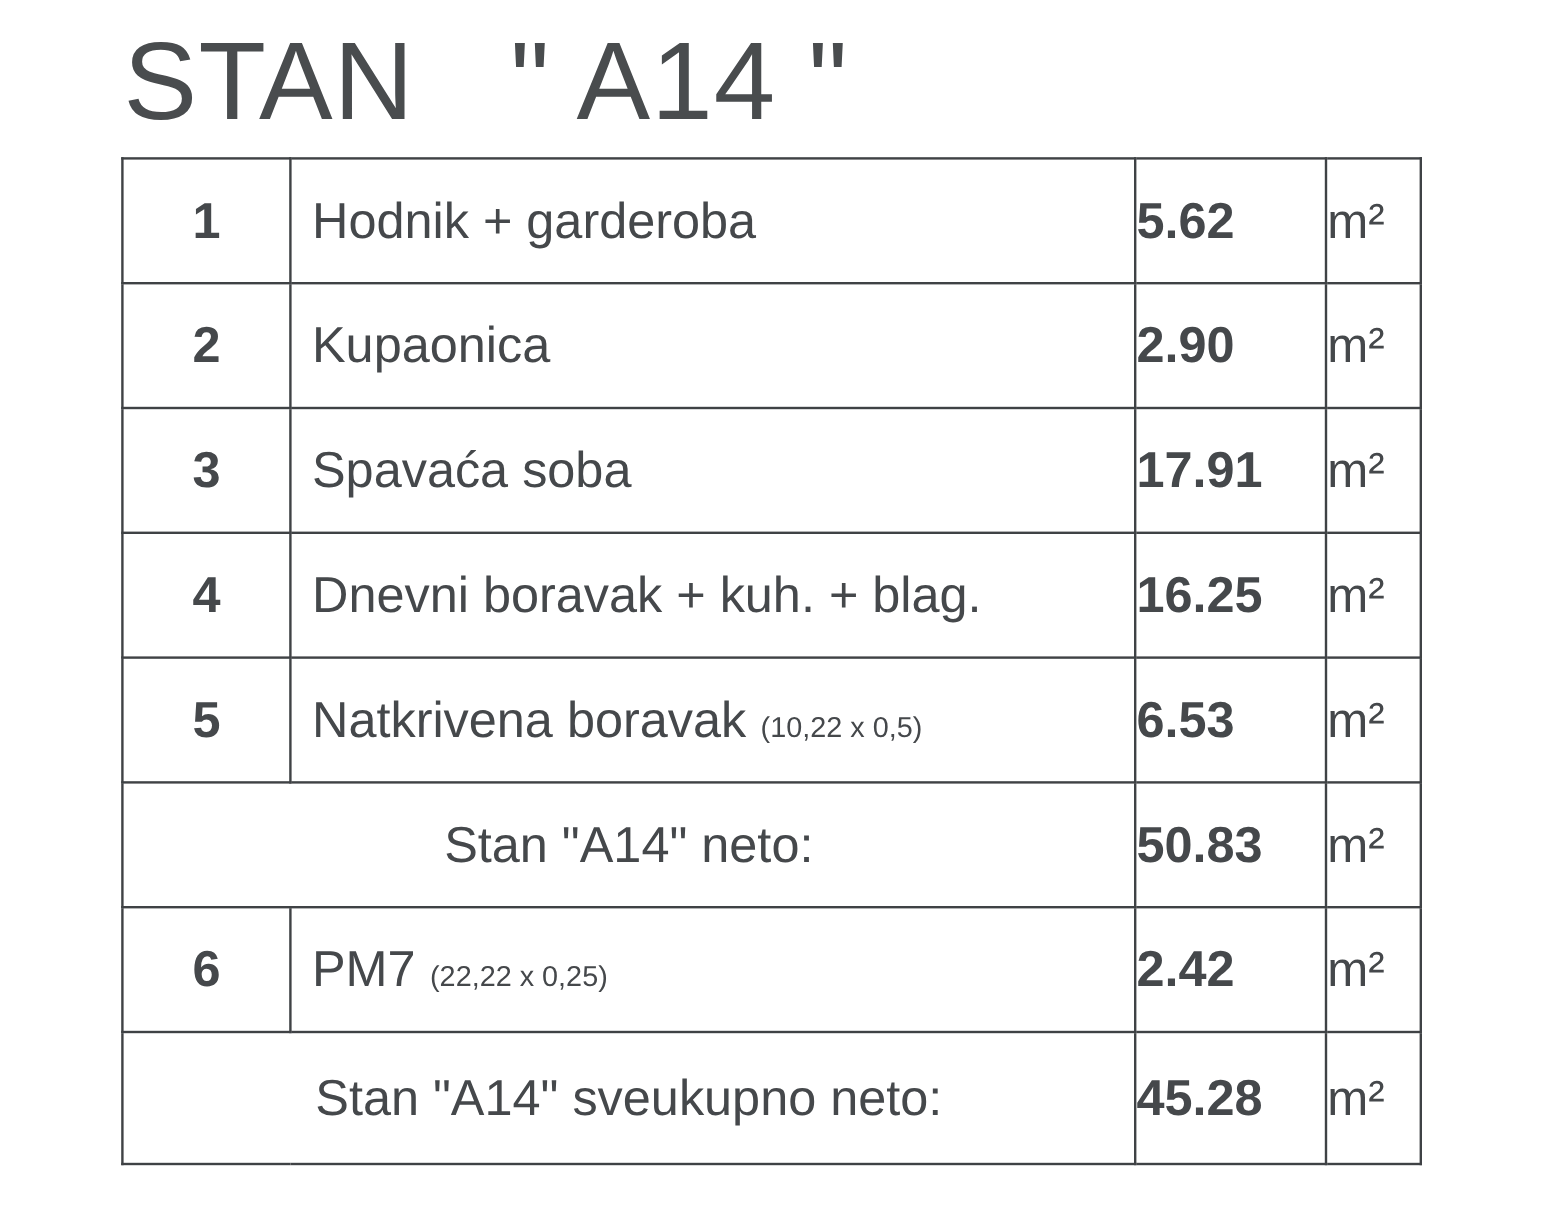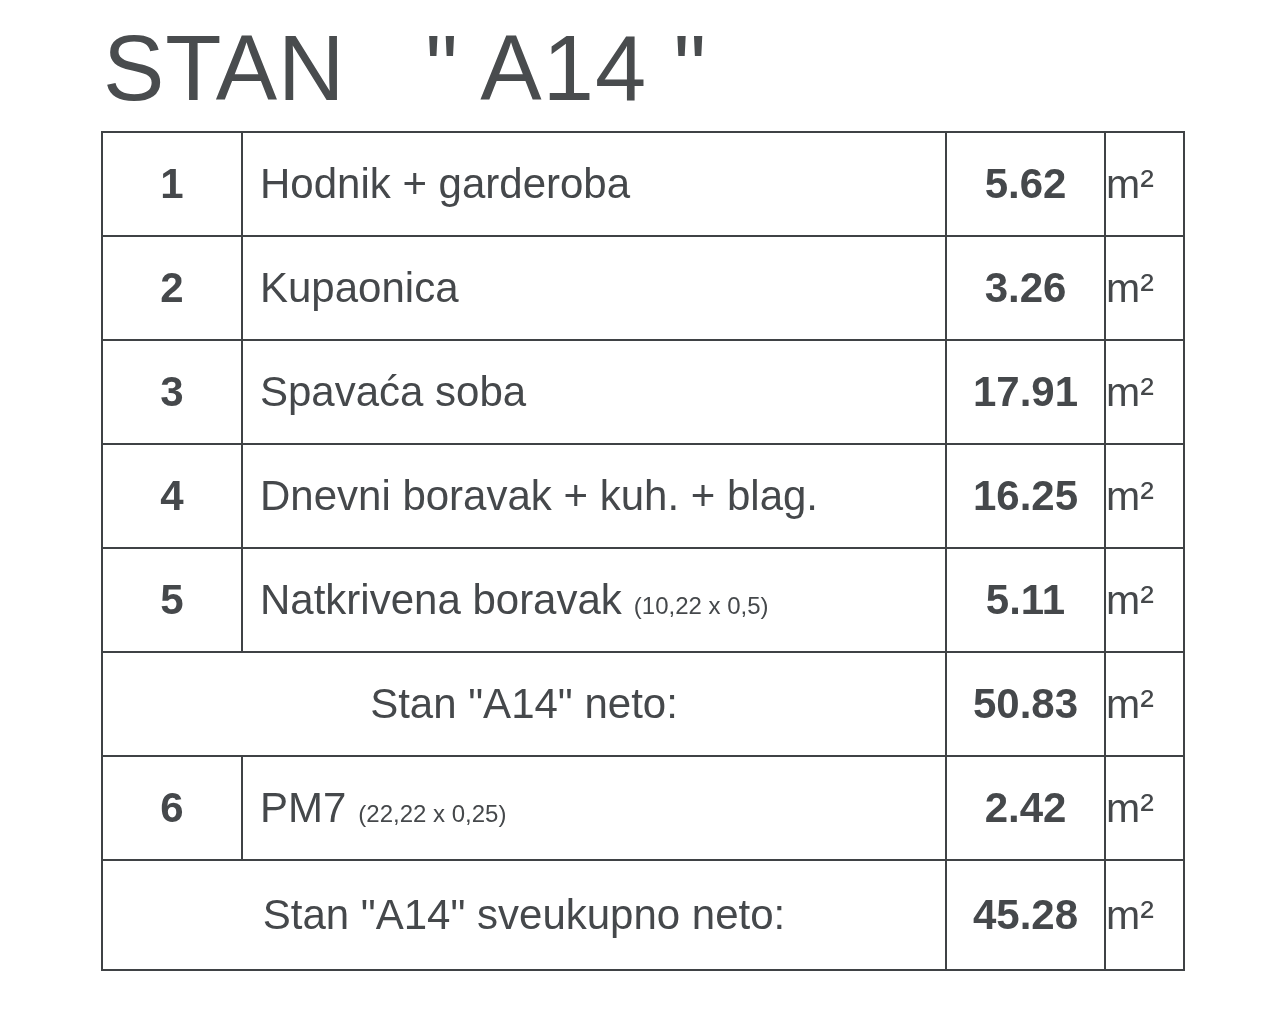--- a/index.html
+++ b/index.html
@@ -58,21 +58,21 @@
     white-space:nowrap;
   }
   td.desc .note{
     font-size:24px;
     font-weight:400;
     margin-left:12px;
   }
   td.val{
     font-size:42px;
     font-weight:700;
-    text-align:center;
+    text-align:left;
   }
   td.unit{
     font-size:41px;
     font-weight:400;
     text-align:left;
   }
   td.summary-label{
     font-size:42px;
     font-weight:400;
     text-align:center;
@@ -97,42 +97,42 @@
       <tr>
         <td class="num">1</td>
         <td class="desc"><span>Hodnik + garderoba</span><span class="note"></span></td>
         <td class="val">5.62</td>
         <td class="unit">m²</td>
       </tr>
 
       <tr>
         <td class="num">2</td>
         <td class="desc"><span>Kupaonica</span><span class="note"></span></td>
-        <td class="val">3.26</td>
+        <td class="val">2.90</td>
         <td class="unit">m²</td>
       </tr>
 
       <tr>
         <td class="num">3</td>
         <td class="desc"><span>Spavaća soba</span><span class="note"></span></td>
         <td class="val">17.91</td>
         <td class="unit">m²</td>
       </tr>
 
       <tr>
         <td class="num">4</td>
         <td class="desc"><span>Dnevni boravak + kuh. + blag.</span><span class="note"></span></td>
         <td class="val">16.25</td>
         <td class="unit">m²</td>
       </tr>
 
       <tr>
         <td class="num">5</td>
         <td class="desc"><span>Natkrivena boravak</span><span class="note">(10,22 x 0,5)</span></td>
-        <td class="val">5.11</td>
+        <td class="val">6.53</td>
         <td class="unit">m²</td>
       </tr>
 
       <tr class="subtotal-row">
         <td class="summary-label" colspan="2">Stan "A14" neto:</td>
         <td class="val">50.83</td>
         <td class="unit">m²</td>
       </tr>
 
       <tr>

